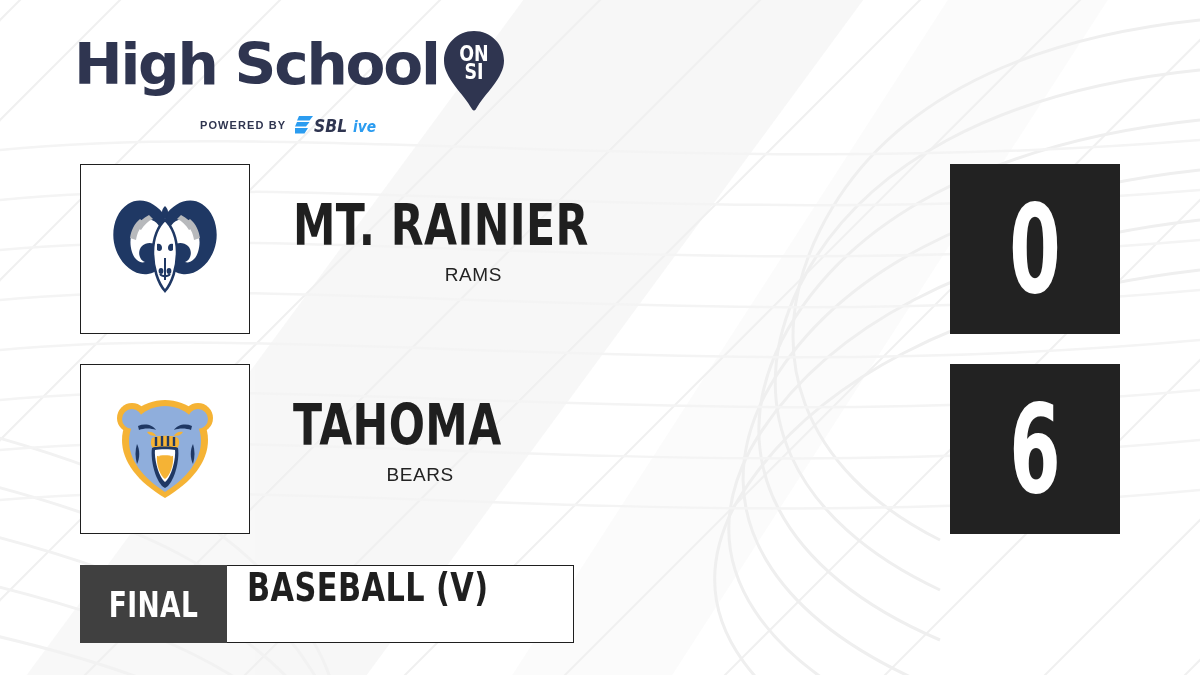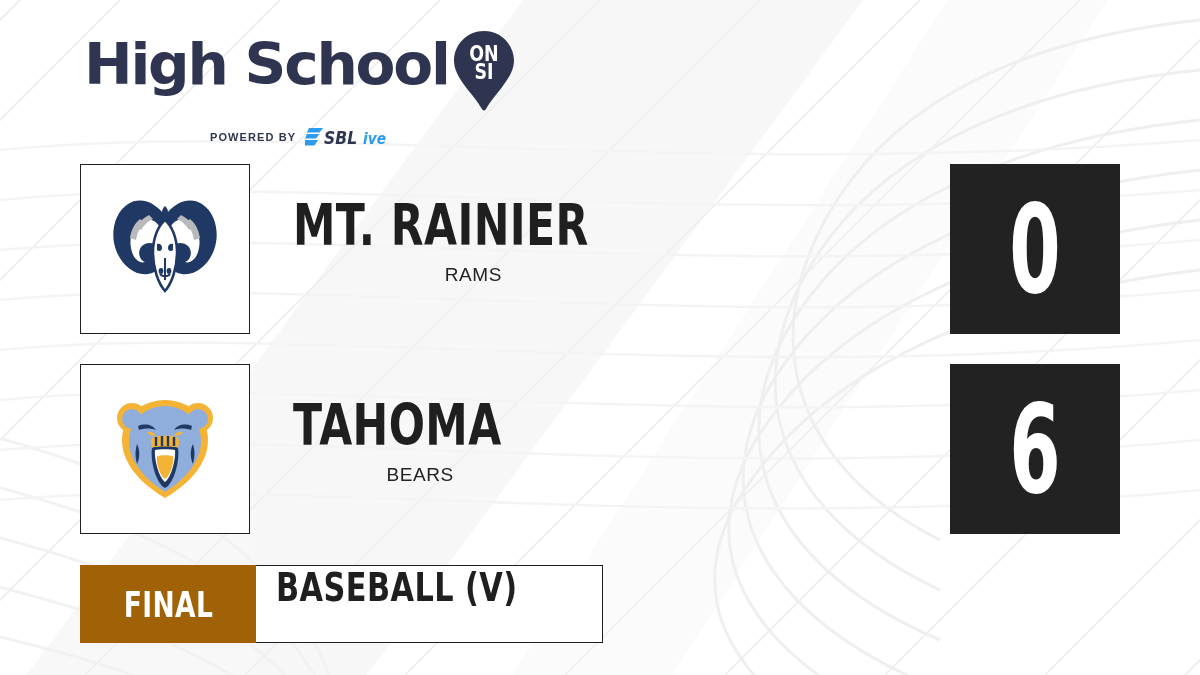--- a/index.html
+++ b/index.html
@@ -12,36 +12,36 @@
   }
 
   
   #bg { position:absolute; inset:0; z-index:0; }
   #bg svg { display:block; width:1200px; height:675px; }
 
   
   #stage { position:absolute; inset:0; z-index:2; }
 
   
-  #brand { position:absolute; left:84px; top:36px;text-align:right; }
+  #brand { position:absolute; left:74px; top:36px;text-align:right; }
   .brandrow { display:flex; align-items:flex-start; }
   #wordmark {
     font-family:"DejaVu Sans", sans-serif;
     font-weight:700;
     font-size:57px;
     letter-spacing:-2.2px;
     color:#2F3550;
     line-height:1;
     transform:scaleX(1.02);
     transform-origin:left top;
   }
   #pinwrap { margin-left:11px; margin-top:-5px; }
   #poweredrow {
     display:flex; align-items:center;
-    margin-top:12px; margin-left:126px;
+    margin-left:126px;
   }
   #poweredby {
     font-family:"Liberation Sans", sans-serif;
     font-weight:700; font-size:11px;
     letter-spacing:1.1px; color:#2F3550;
   }
   #sbl { margin-left:9px; display:flex; align-items:center; }
 
   
   .team-row { position:absolute; left:80px; }
@@ -97,22 +97,22 @@
     transform:scaleX(0.66) scaleY(1.1);
     transform-origin:center center;
   }
 
   
   #status-bar {
     position:absolute; left:80px; top:565px;
     height:78px; display:flex; align-items:stretch;
   }
   #status-left {
-    background:#a16207;
-    width:176px;
+    background:#404040;
+    width:147px;
     display:flex; align-items:center; justify-content:center;
   }
   #status-left-label {
     font-family:"DejaVu Sans", sans-serif;
     font-weight:700; font-size:34px; color:#ffffff;
     letter-spacing:0.5px;
     transform:scaleX(0.78) scaleY(1.06);
   }
   #status-right {
     background:#ffffff;

